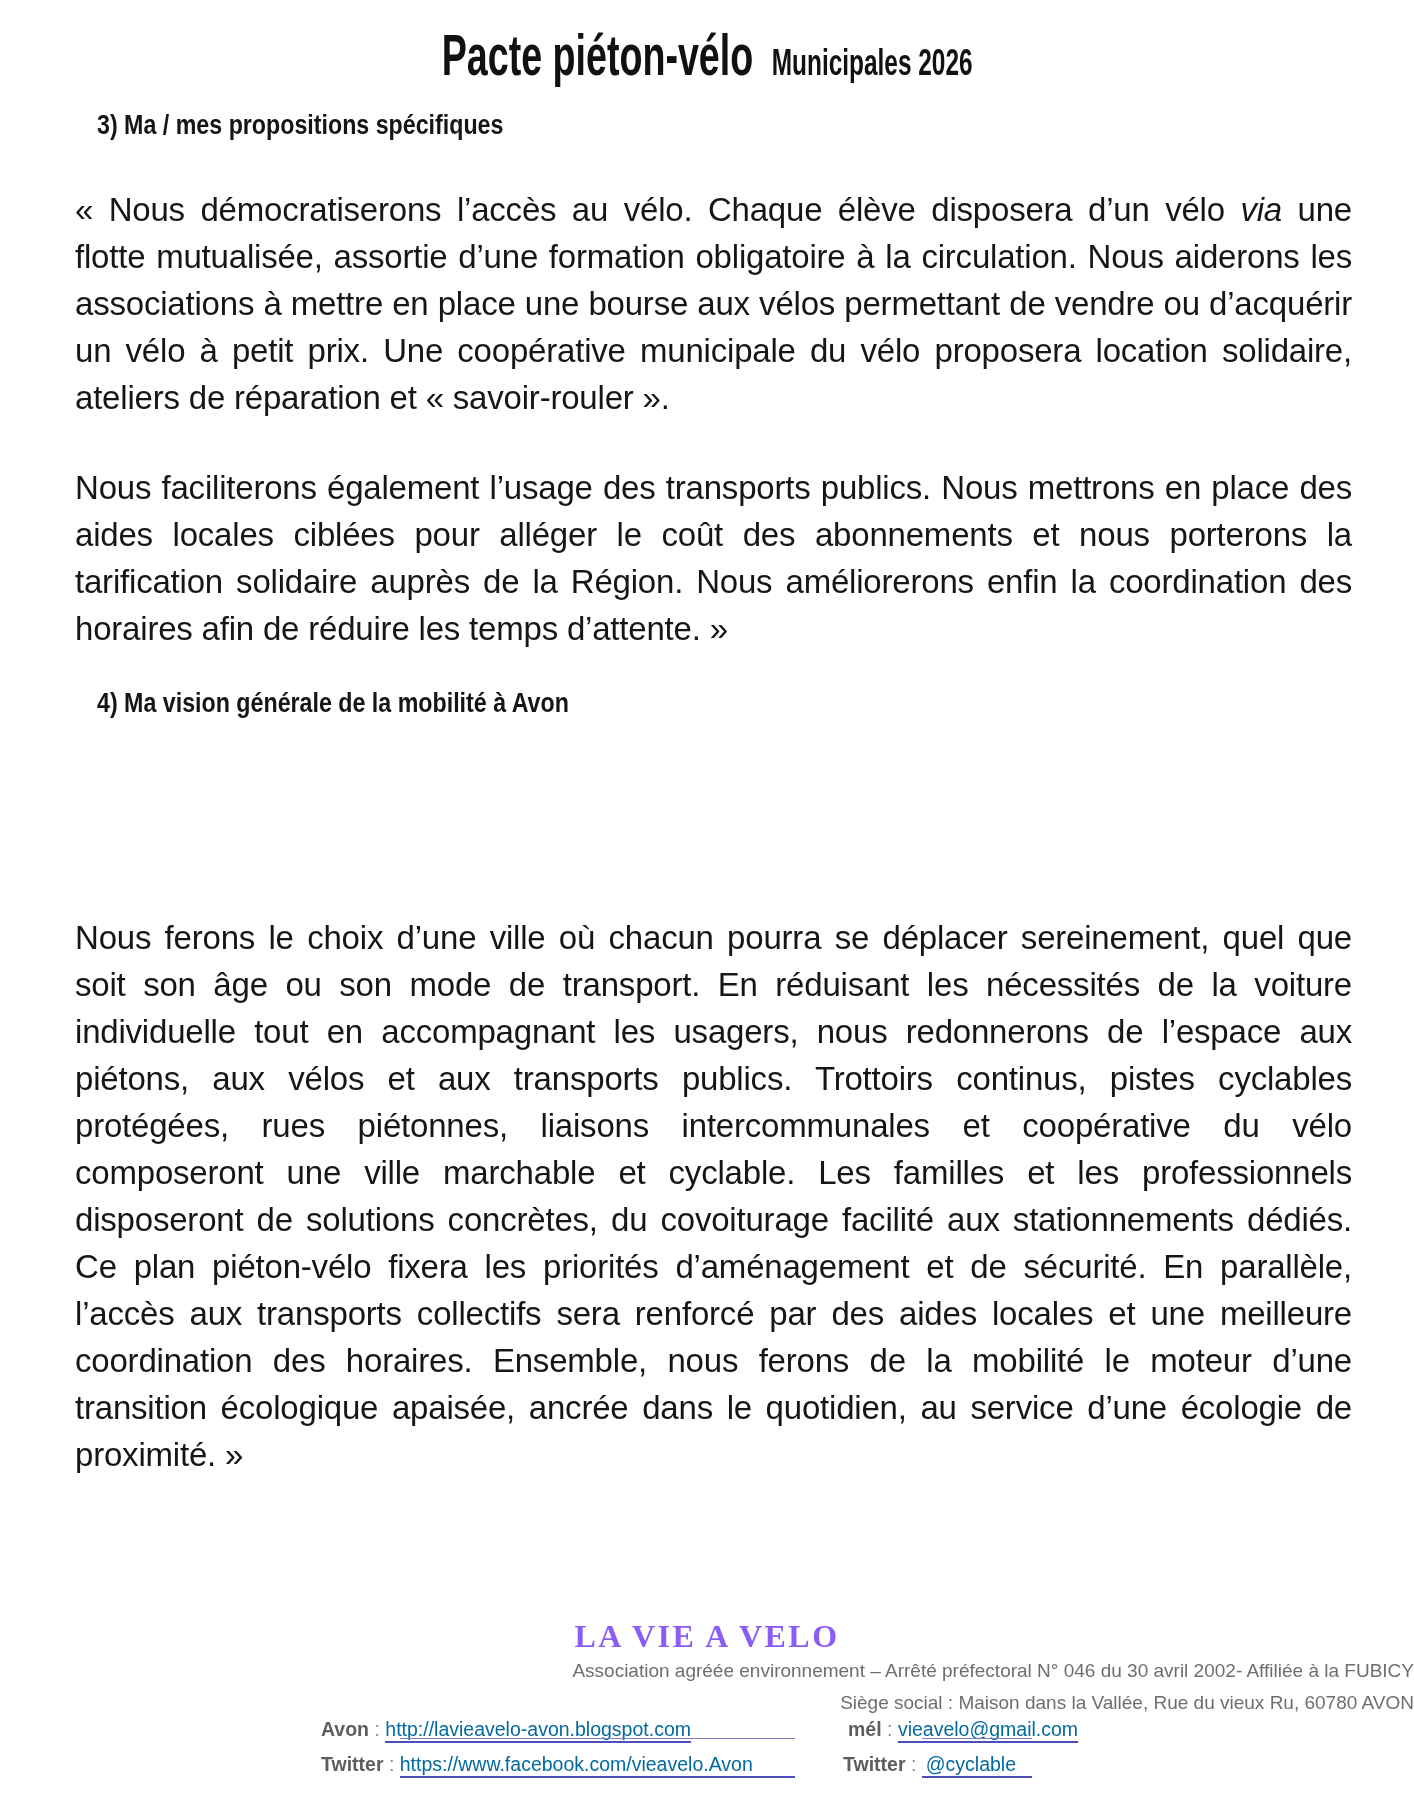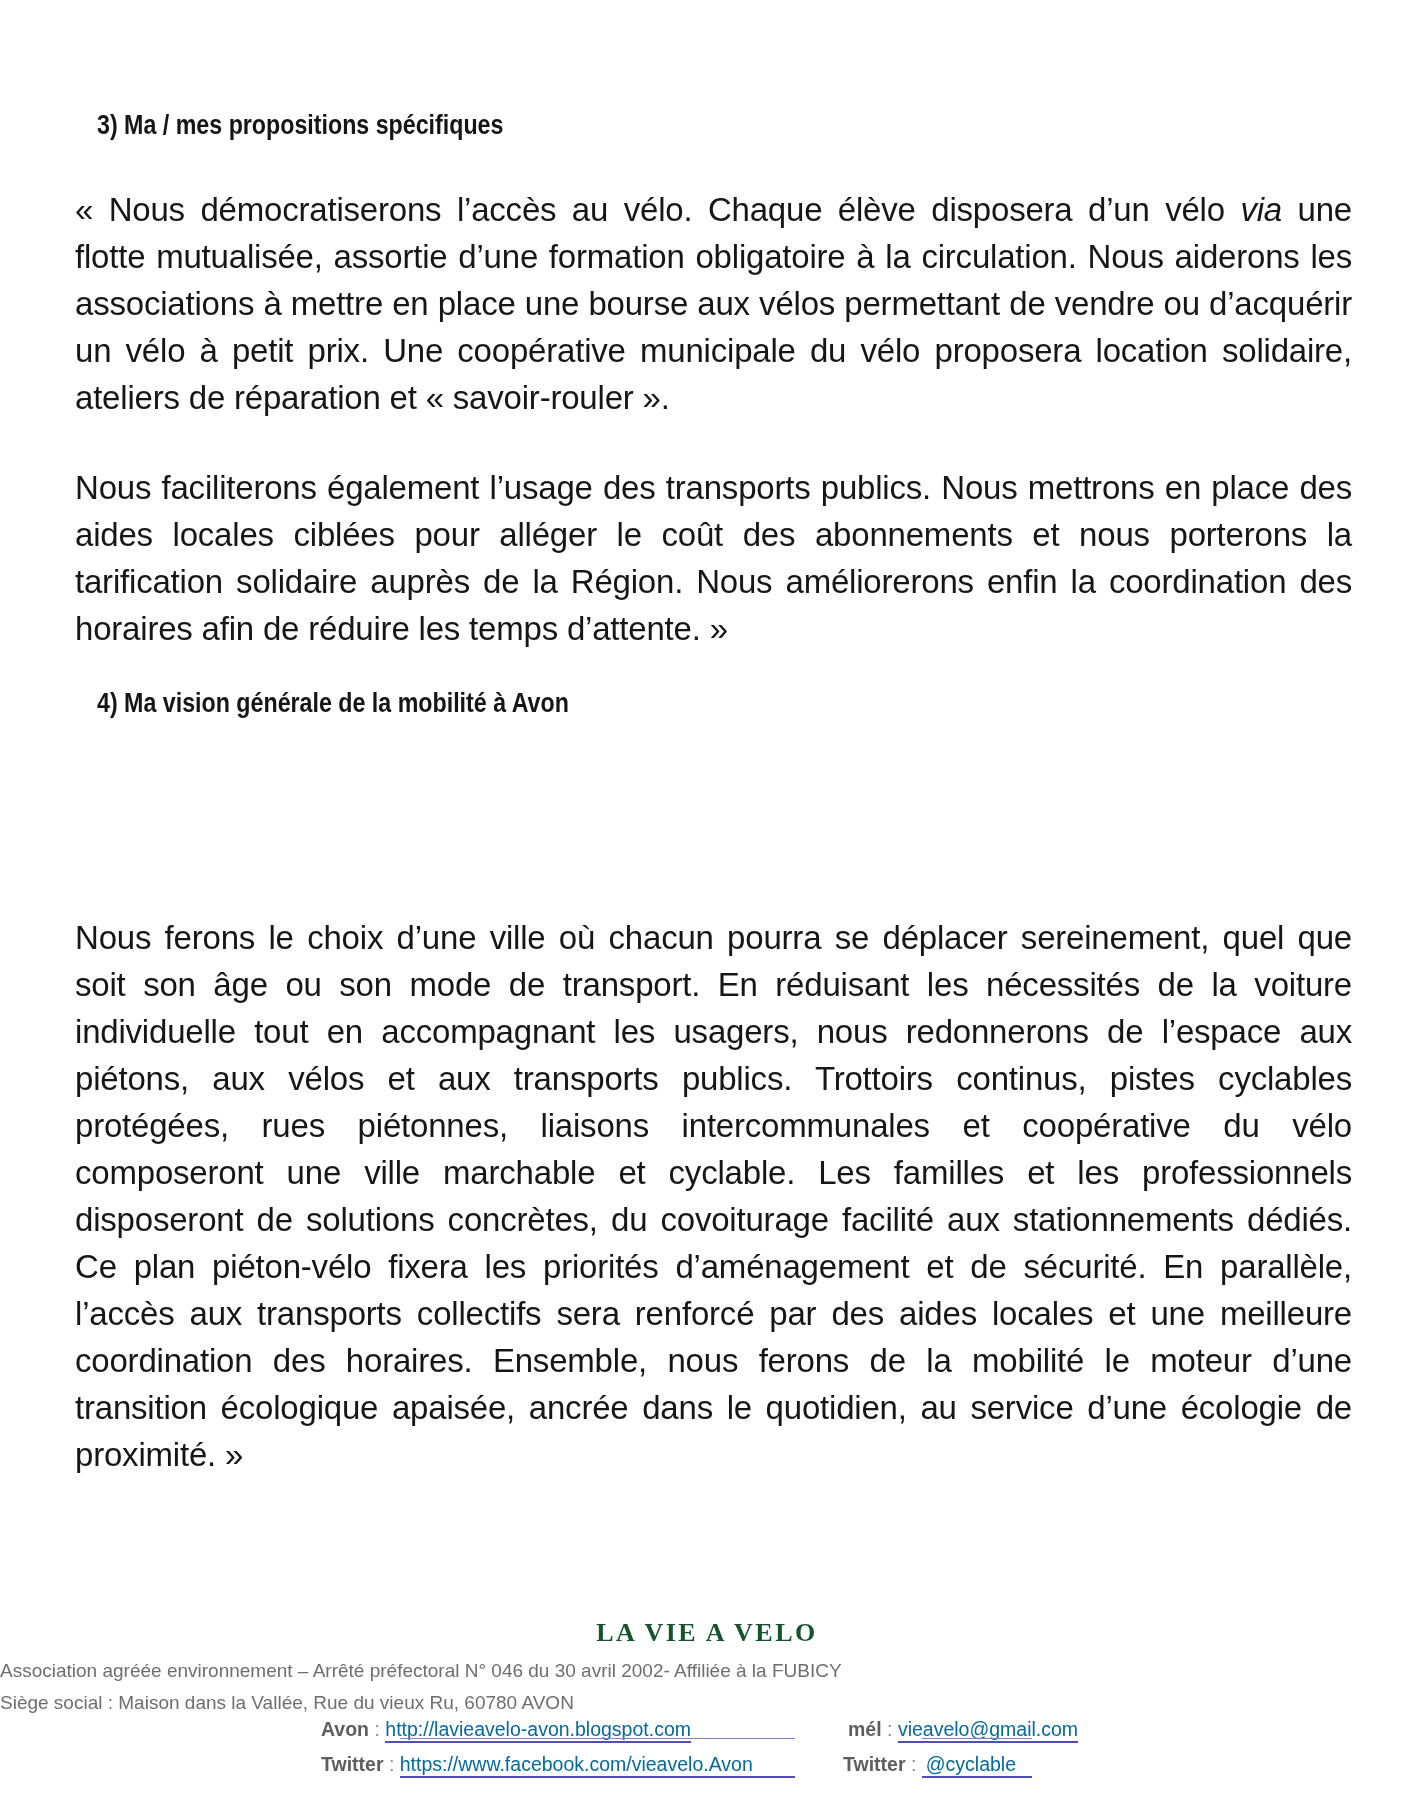--- a/index.html
+++ b/index.html
@@ -30,24 +30,24 @@
   }
   .p-s3a { top:186px; }
   .p-s3b { top:464px; }
   .p-s4a { top:760px; }
   .p-s4b { top:914px; }
   p.body em { }
 
   
   .footer-org {
     position:absolute; top:1618px; left:0; width:100%; text-align:center;
-    font-family:"Liberation Serif", serif; font-size:26px; font-weight:bold;
-    letter-spacing:2.5px; color:#14532d;
+    font-family:"Liberation Serif", serif; font-size:32px; font-weight:bold;
+    letter-spacing:2.5px; color:#8b5cf6;
   }
-  .footer-line { position:absolute; left:0; width:100%; text-align:left; color:#6e6e6e; font-size:19px; }
+  .footer-line { position:absolute; left:0; width:100%; text-align:right; color:#6e6e6e; font-size:19px; }
   .f-accred { top:1660px; }
   .f-addr   { top:1692px; }
 
   .links-row { position:absolute; left:0; width:100%; height:32px; font-size:19.5px; color:#6e6e6e; white-space:nowrap; }
   .row-1 { top:1718px; }
   .row-2 { top:1753px; }
   .lgroup { position:absolute; }
   .g-blog { left:321px; }
   .g-mel  { left:848px; }
   .g-fb   { left:321px; }
@@ -60,20 +60,25 @@
   }
   .flink.overlined { border-top:1.5px solid #8080bd; padding-top:14px; }
   .flink.ext-fb { padding-right:42px; }
   .flink.ext-tw { padding-left:4px; padding-right:16px; }
 </style>
 </head>
 <body>
 
 <div class="page">
 
+  <div class="title-row">
+    <span class="title-inner">
+      <span class="title-main">Pacte piéton-vélo</span><span class="title-sub">Municipales 2026</span>
+    </span>
+  </div>
 
   <div class="sec-heading h-s3">3) Ma / mes propositions spécifiques</div>
 
   <p class="body p-s3a"><span>« Nous démocratiserons l’accès au vélo. Chaque élève disposera d’un vélo </span><em>via</em><span> une flotte mutualisée, assortie d’une formation obligatoire à la circulation. Nous aiderons les associations à mettre en place une bourse aux vélos permettant de vendre ou d’acquérir un vélo à petit prix. Une coopérative municipale du vélo proposera location solidaire, ateliers de réparation et « savoir-rouler ».</span></p>
 
   <p class="body p-s3b">Nous faciliterons également l’usage des transports publics. Nous mettrons en place des aides locales ciblées pour alléger le coût des abonnements et nous porterons la tarification solidaire auprès de la Région. Nous améliorerons enfin la coordination des horaires afin de réduire les temps d’attente. »</p>
 
   <div class="sec-heading h-s4">4) Ma vision générale de la mobilité à Avon</div>
 
 

